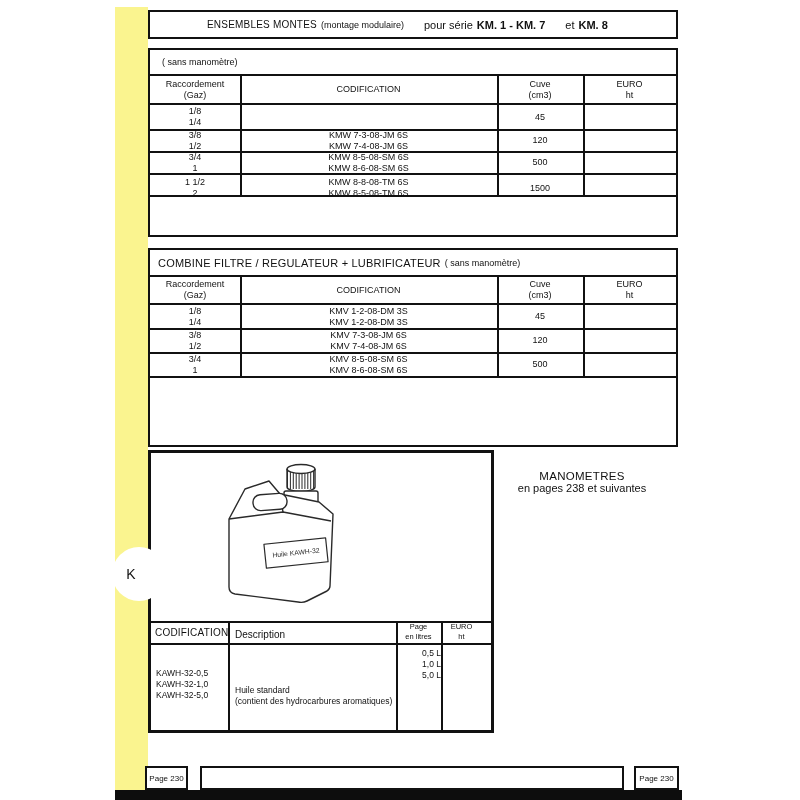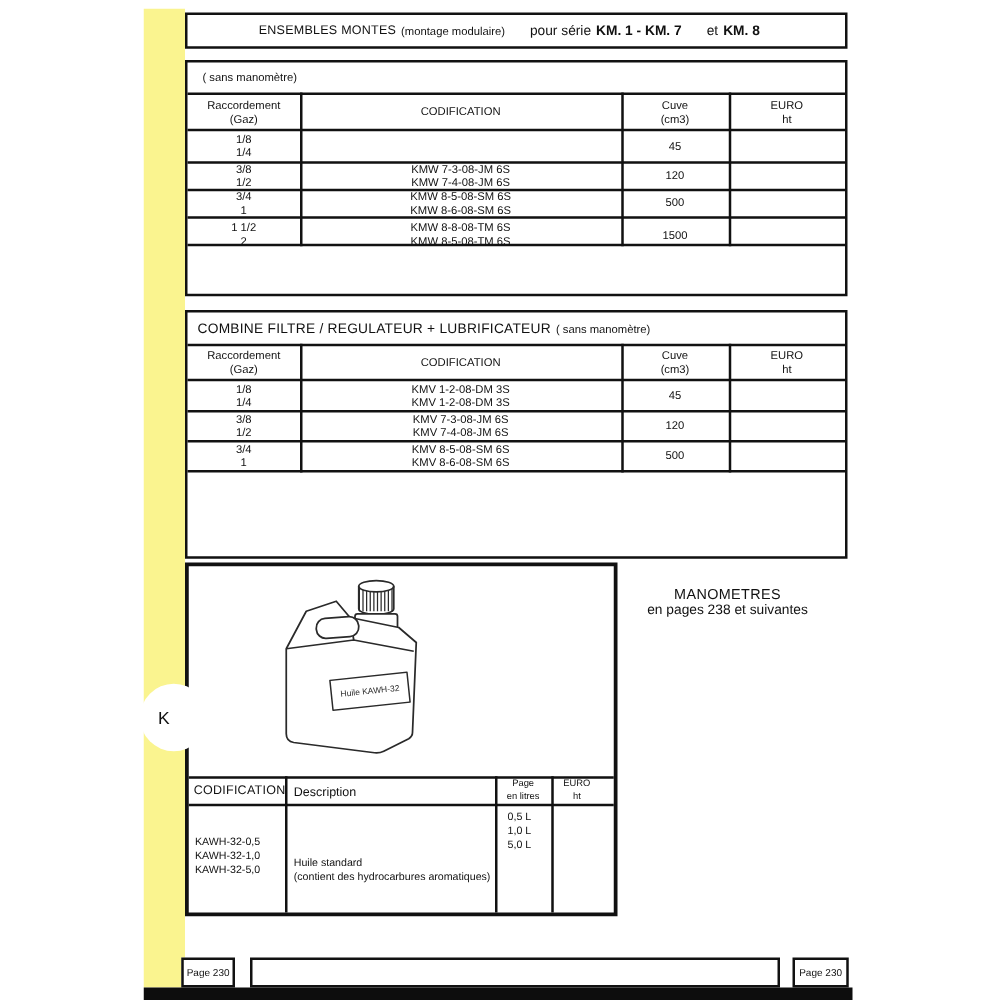--- a/index.html
+++ b/index.html
@@ -273,21 +273,21 @@
     <div class="oil-cell" style="left:290px;top:169px;width:41px;text-align:center;font-size:7.5px;line-height:10px;">
       <div>EURO</div>
       <div>ht</div>
     </div>
 
     <div class="oil-cell" style="left:5px;top:195px;margin-top:20px;">
       <div>KAWH-32-0,5</div>
       <div>KAWH-32-1,0</div>
       <div>KAWH-32-5,0</div>
     </div>
-    <div class="oil-cell" style="left:245px;top:195px;width:39px;text-align:center;">
+    <div class="oil-cell" style="left:245px;top:195px;width:39px;text-align:center;padding-left:16px;">
       <div>0,5 L</div>
       <div>1,0 L</div>
       <div>5,0 L</div>
     </div>
     <div class="oil-cell" style="left:84px;top:232px;">
       <div>Huile standard</div>
       <div>(contient des hydrocarbures aromatiques)</div>
     </div>
   </div>
 </div>

